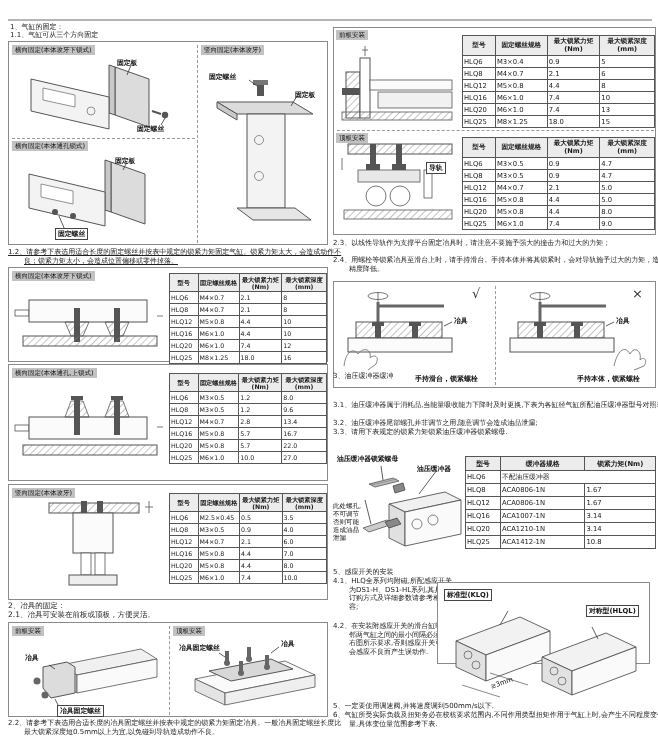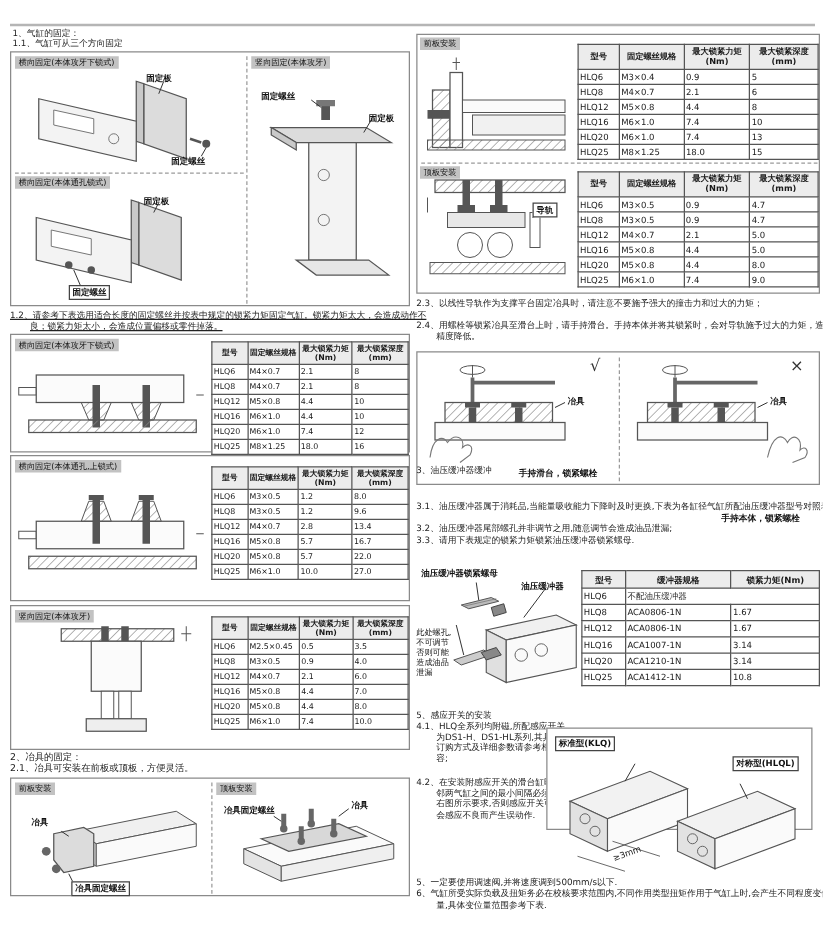--- a/index.html
+++ b/index.html
@@ -334,20 +334,21 @@
         <rect x="64" y="24" width="4" height="10" fill="#666"></rect>
       <circle cx="92" cy="30" r="3" fill="#666"></circle>
         <rect x="90" y="18" width="4" height="10" fill="#666"></rect>
       <line x1="44" y1="16" x2="50" y2="20" stroke="#333" stroke-width="0.8"></line>
       <line x1="104" y1="10" x2="96" y2="16" stroke="#333" stroke-width="0.8"></line>
     </svg>
     <span class="lbl" style="left:170px;top:20px;">冶具固定螺丝</span>
     <span class="lbl" style="left:272px;top:16px;">冶具</span>
   </div>
 
+  <div class="para hang" style="left:8px;top:719px;width:322px;">2.2、请参考下表选用合适长度的冶具固定螺丝并按表中规定的锁紧力矩固定冶具。一般冶具固定螺丝长度比最大锁紧深度短0.5mm以上为宜,以免碰到导轨造成动作不良。</div>
 
   <div class="box" style="left:333px;top:27px;width:323px;height:208px;">
     <div class="hdash" style="left:3px;top:102px;width:317px;"></div>
     <span class="chip" style="left:2px;top:2px;">前板安装</span>
     <span class="chip" style="left:2px;top:105px;">顶板安装</span>
     <svg style="left:6px;top:16px;" width="118" height="80" viewBox="0 0 118 80">
       <defs>
           <pattern id="hE" width="5" height="5" patternTransform="rotate(45)" patternUnits="userSpaceOnUse">
             <line x1="0" y1="0" x2="0" y2="5" stroke="#888" stroke-width="1"></line>
           </pattern>
@@ -522,21 +523,21 @@
       <rect x="16" y="34" width="86" height="16" fill="url(#hG2)" stroke="#555" stroke-width="1"></rect>
       <rect x="35" y="38" width="6" height="20" fill="#555"></rect>
         <rect x="32" y="34" width="12" height="4" fill="#555"></rect>
       <rect x="72" y="38" width="6" height="20" fill="#555"></rect>
         <rect x="69" y="34" width="12" height="4" fill="#555"></rect>
       <rect x="8" y="50" width="104" height="14" fill="#fbfbfb" stroke="#555" stroke-width="1"></rect>
       <path d="M112,78 C116,60 124,58 128,66 C132,58 140,62 138,72 C142,68 146,72 142,78 L132,82" fill="none" stroke="#777" stroke-width="0.9"></path>
       <line x1="104" y1="38" x2="112" y2="34" stroke="#333" stroke-width="0.8"></line>
     </svg>
     <span class="lbl" style="left:282px;top:34px;">冶具</span>
-    <div class="cap cap-c" style="left:186px;top:92px;width:120px;margin-top:36px;">手持本体，锁紧螺栓</div>
+    <div class="cap cap-c" style="left:186px;top:92px;width:120px;">手持本体，锁紧螺栓</div>
   </div>
 
   <div class="para" style="left:333px;top:372px;">3、油压缓冲器缓冲</div>
   <div class="para hang" style="left:333px;top:401px;width:324px;">3.1、油压缓冲器属于消耗品,当能量吸收能力下降时及时更换,下表为各缸径气缸所配油压缓冲器型号对照表;</div>
   <div class="para hang" style="left:333px;top:419px;width:324px;">3.2、油压缓冲器尾部螺孔并非调节之用,随意调节会造成油品泄漏;</div>
   <div class="para hang" style="left:333px;top:428px;width:324px;">3.3、请用下表规定的锁紧力矩锁紧油压缓冲器锁紧螺母.</div>
 
   <div class="abs" style="left:333px;top:440px;width:323px;height:125px;">
     <span class="lbl" style="left:4px;top:14px;">油压缓冲器锁紧螺母</span>
     <span class="lbl" style="left:84px;top:24px;">油压缓冲器</span>

